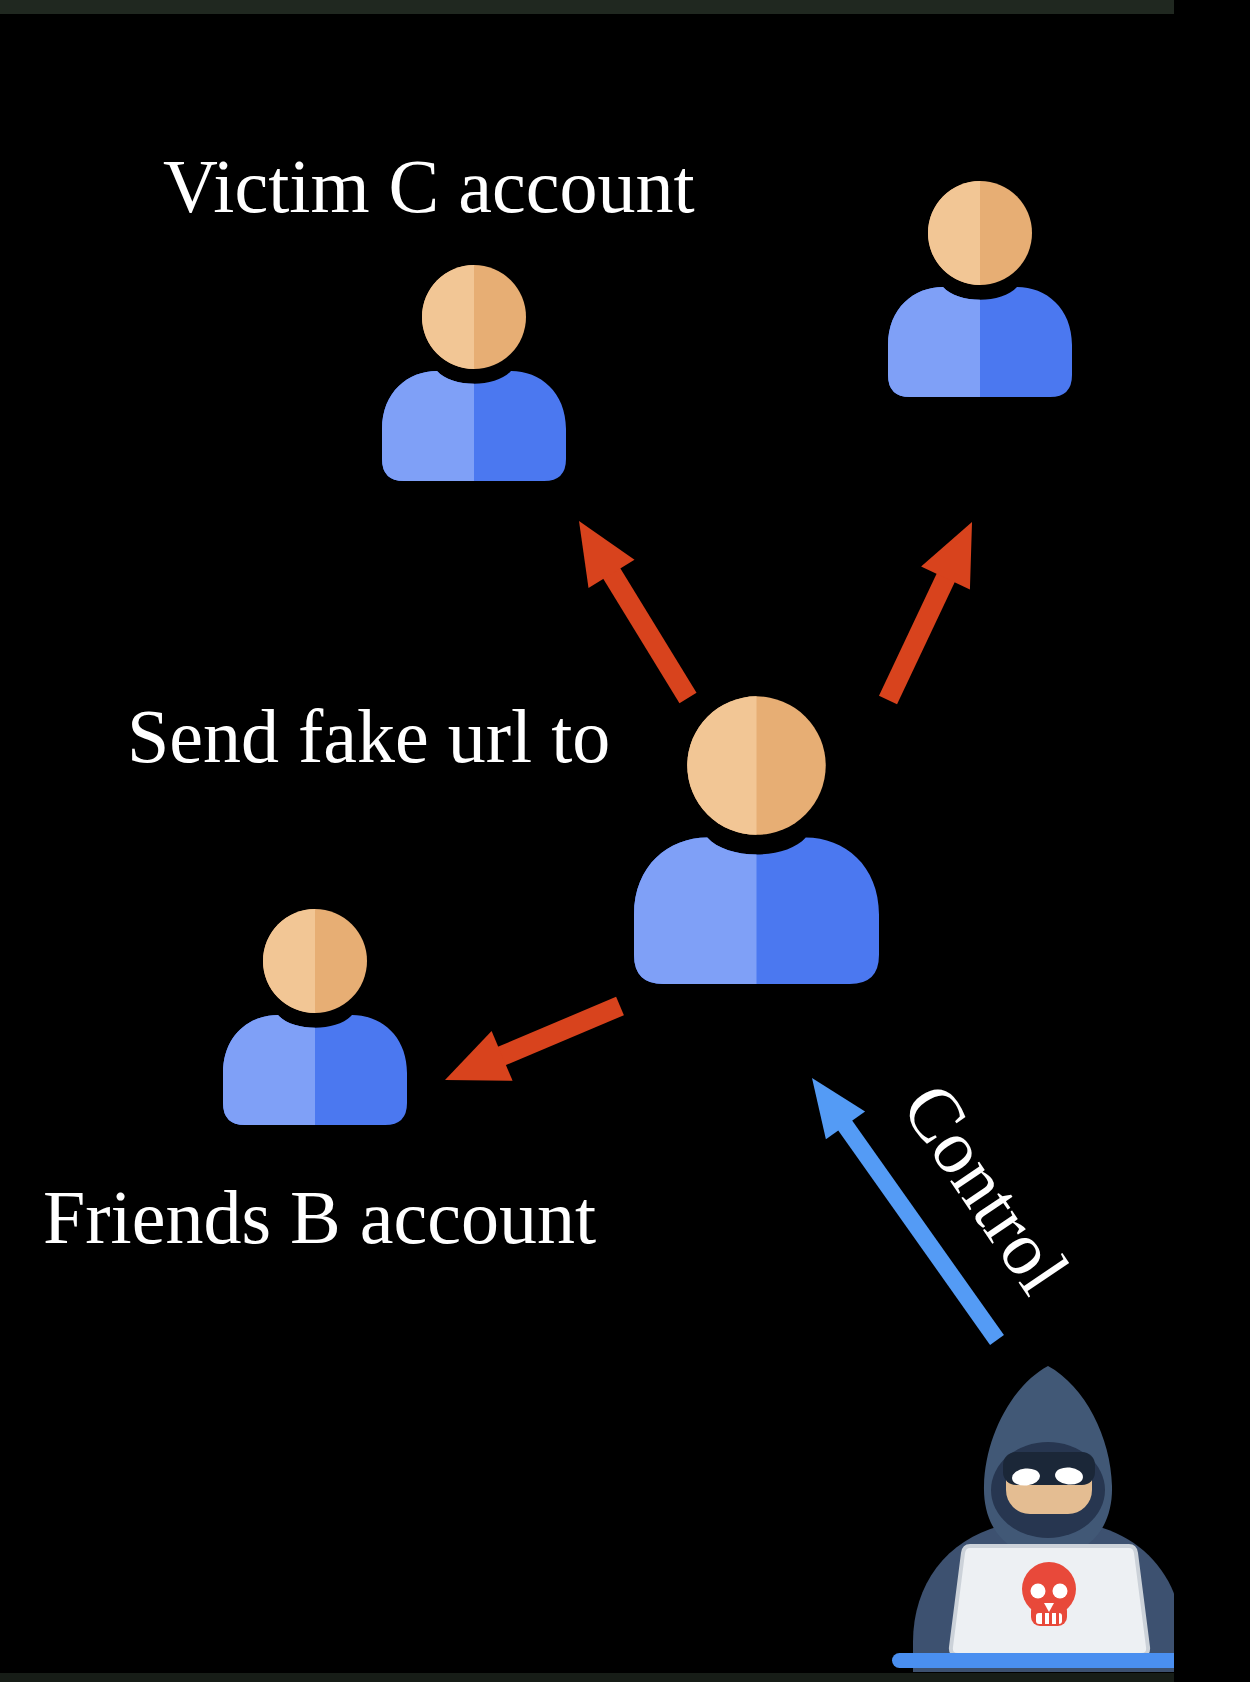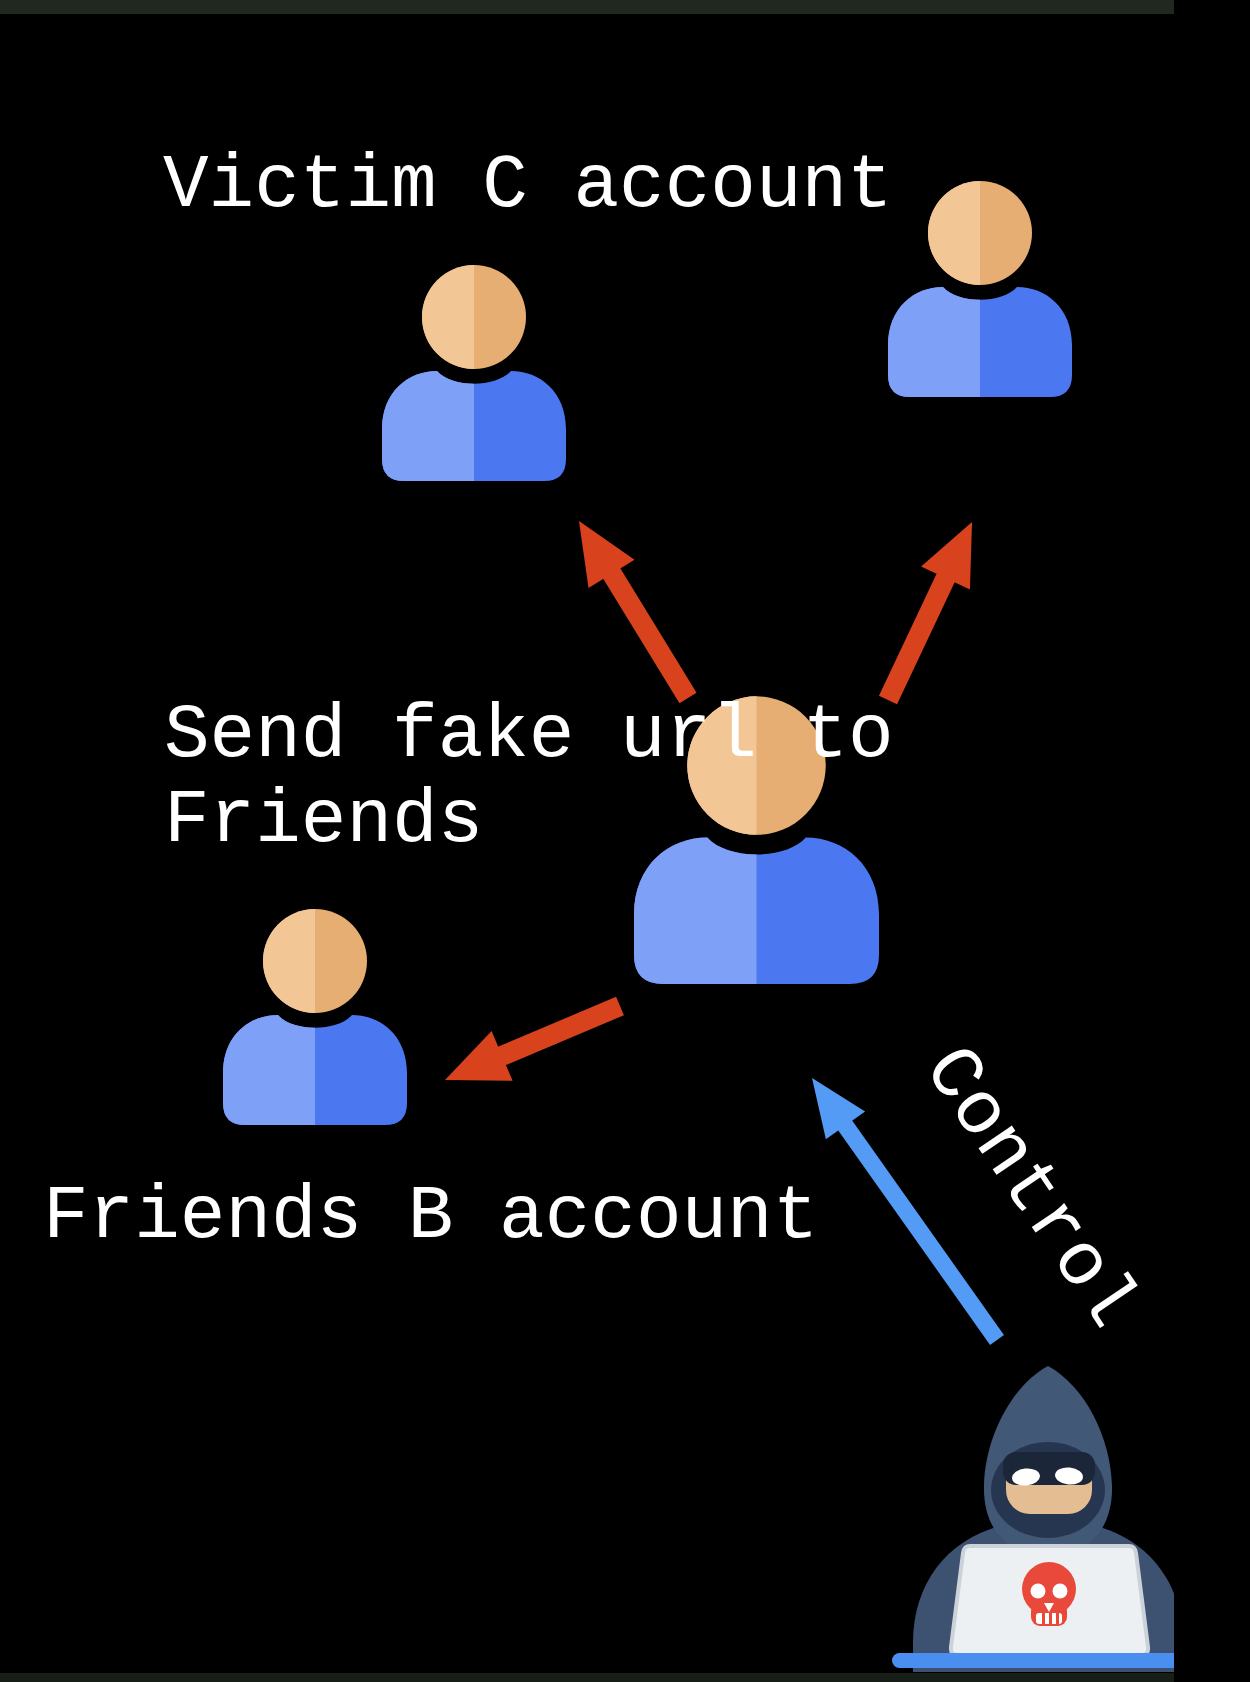--- a/index.html
+++ b/index.html
@@ -2,32 +2,32 @@
 <html style="--background: #000000; --top-strip: #202820; --bottom-strip: #171d17; --text: #ffffff; --red-arrow: #d8431d; --blue-arrow: #549bf5; --person-body-light: #7fa0f7; --person-body-dark: #4b78f0; --person-skin-light: #f2c695; --person-skin-dark: #e7ae74; --hacker-hood: #415876; --hacker-body: #3d5170; --hacker-hood-inner: #273650; --hacker-mask: #1b2738; --hacker-face: #e4bd92; --laptop: #edf0f3; --laptop-edge: #ccd2d9; --skull: #e8493a; --desk-bar: #4a8ff0;"><head>
 <meta charset="utf-8">
 <style>
   html,body{margin:0;padding:0;background:#000;}
   .stage{
     position:relative;
     width:1174px;
     height:1682px;
     background:var(--background,#000);
     overflow:hidden;
-    font-family:Liberation Mono, monospace;
+    font-family:Liberation Serif, serif;
   }
   .strip{position:absolute;left:0;width:100%;}
   .label{
     position:absolute;
     color:var(--text,#fff);
     font-size:76px;
     line-height:1;
     white-space:nowrap;
   }
   .label-multiline{line-height:85px;}
-  .label-multiline span{display:block;margin-left:37px;}
+  .label-multiline span{display:block;}
   .rotated{
     transform:rotate(56deg);
     transform-origin:center;
     display:inline-block;
   }
   svg{display:block;}
   .abs{position:absolute;}
 </style>
 </head>
 <body>
@@ -109,21 +109,20 @@
       <rect x="171" y="263" width="3" height="11" style="fill:var(--skull,#e8493a)"></rect>
     </g>
     <rect x="7" y="303" width="311" height="15" rx="7.5" style="fill:var(--desk-bar,#4a8ff0)"></rect>
   </svg>
 
   <div class="label" style="left:163px;top:148px">Victim C account</div>
 
 
   <div class="label label-multiline" style="left:127px;top:694px">
     <span>Send fake url to</span>
-    <span>Friends</span>
   </div>
 
 
   <div class="label" style="left:43px;top:1179px">Friends B account</div>
 
   <div class="label rotated" style="left:870px;top:1150px">Control</div>
 
 </div>
 
 </body></html>

